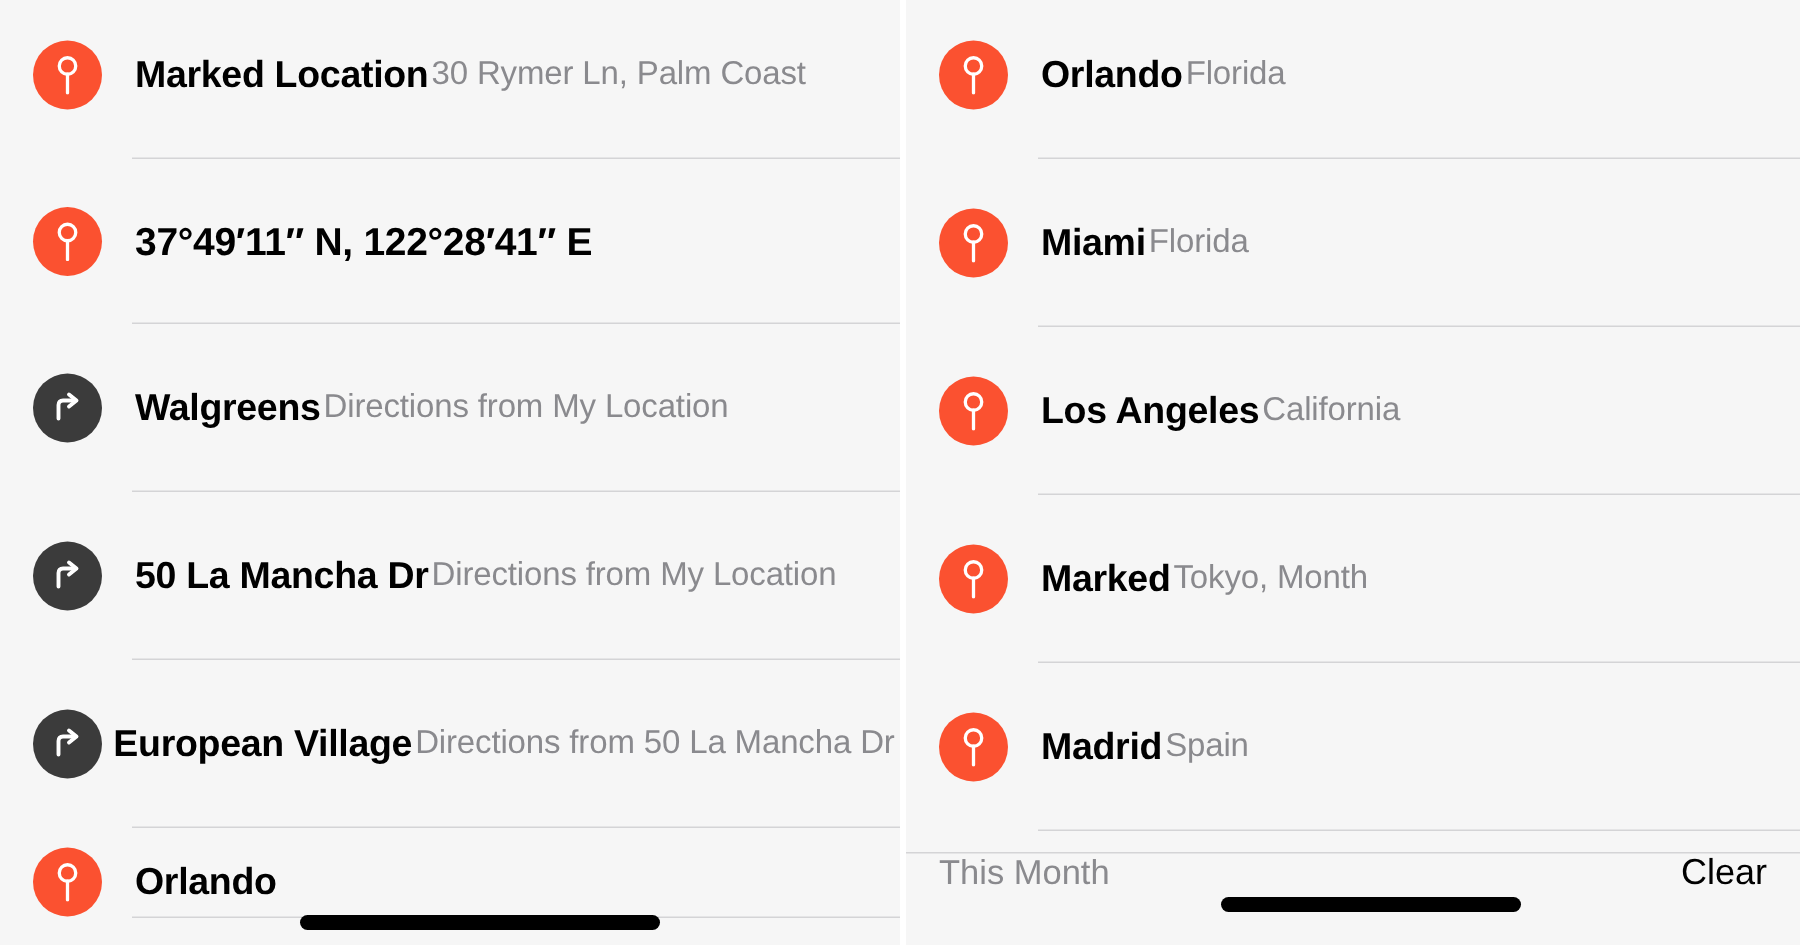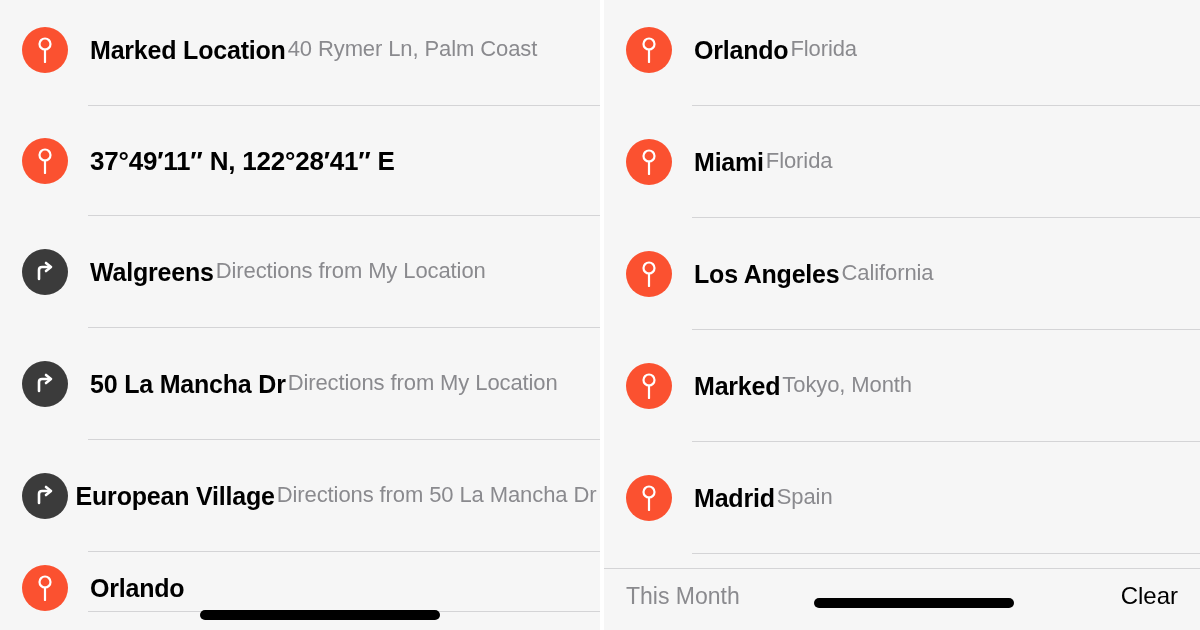--- a/index.html
+++ b/index.html
@@ -84,21 +84,21 @@
     white-space: nowrap;
   }
   
   .footer {
     position: absolute;
     bottom: 0;
     left: 0;
     right: 0;
     height: 62px;
     display: flex;
-    align-items: center;
+    align-items: flex-start;
     padding: 0 22px 6px 22px;
   }
   .footer::before {
     content: "";
     position: absolute;
     left: 0; right: 0; top: 0;
     height: 1px;
     background: #d4d4d6;
   }
   .footer-label {
@@ -141,21 +141,21 @@
 
     <div class="row first">
       <div class="icon-wrap icon-pin">
         <svg width="22" height="26" viewBox="0 0 22 26">
             <circle cx="11" cy="7" r="5.5" fill="none" stroke="#fff" stroke-width="2.2"></circle>
             <line x1="11" y1="12.5" x2="11" y2="25" stroke="#fff" stroke-width="2.2" stroke-linecap="round"></line>
           </svg>
       </div>
       <div class="txt">
         <div class="title">Marked Location</div>
-        <div class="subtitle">40 Rymer Ln, Palm Coast</div>
+        <div class="subtitle">30 Rymer Ln, Palm Coast</div>
       </div>
     </div>
 
     <div class="row single">
       <div class="icon-wrap icon-pin">
         <svg width="22" height="26" viewBox="0 0 22 26">
             <circle cx="11" cy="7" r="5.5" fill="none" stroke="#fff" stroke-width="2.2"></circle>
             <line x1="11" y1="12.5" x2="11" y2="25" stroke="#fff" stroke-width="2.2" stroke-linecap="round"></line>
           </svg>
       </div>

